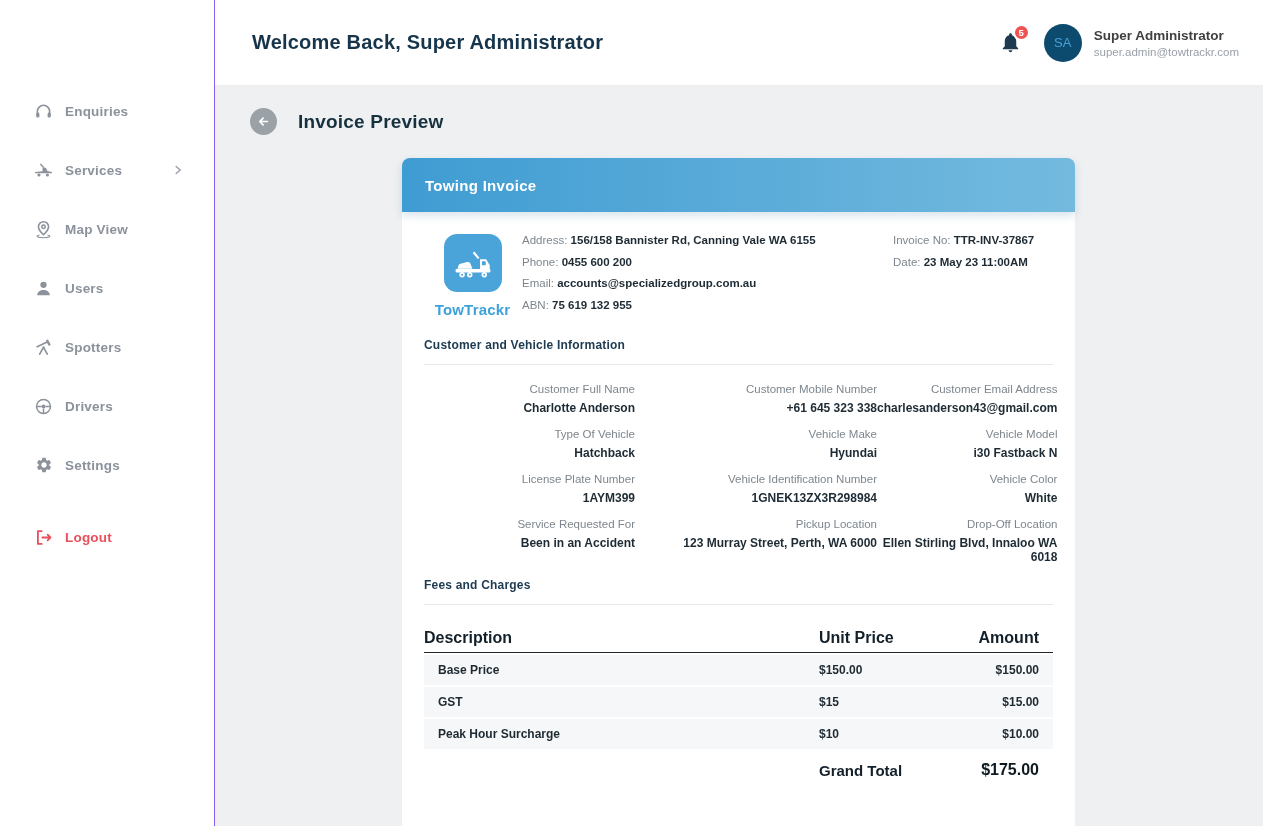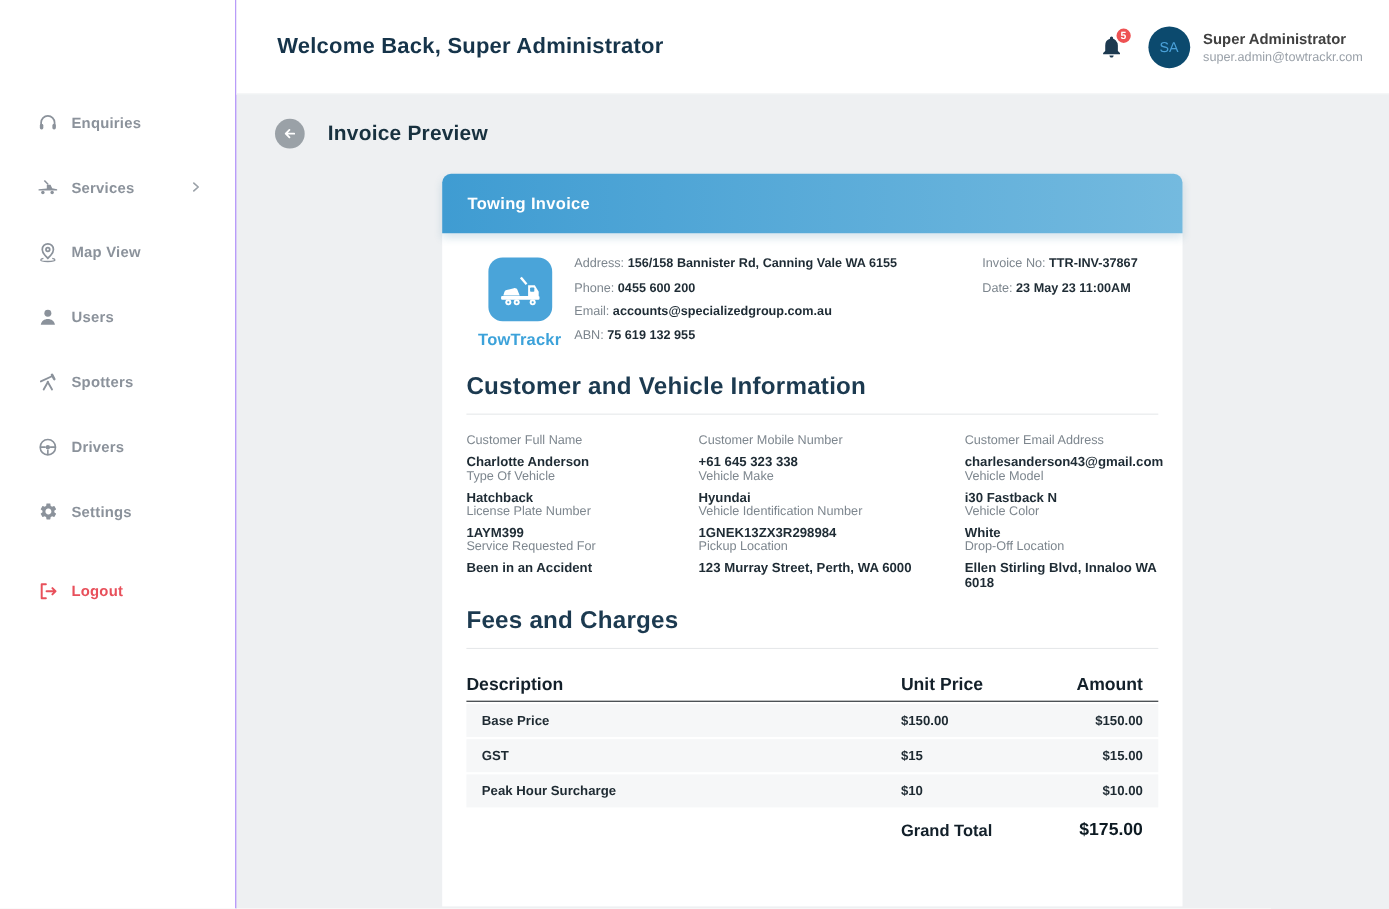--- a/index.html
+++ b/index.html
@@ -86,25 +86,25 @@
   .brand-block{width:97px;min-width:97px;display:flex;flex-direction:column;align-items:center;}
   .logo-box{
     width:58px;height:58px;border-radius:13px;background:#4aa4d9;
     display:flex;align-items:center;justify-content:center;margin-top:4px;
   }
   .brand-name{margin-top:9px;color:#3ca2da;font-size:15px;font-weight:bold;letter-spacing:.2px;}
   .company-details{margin-left:1px;font-size:11.5px;line-height:21.5px;}
   .detail-line .lbl{color:var(--label-gray);}
   .detail-line .val{color:var(--text-dark);font-weight:bold;}
   .invoice-meta{margin-left:auto;font-size:11.5px;line-height:21.5px;min-width:160px;}
-  .section-title{font-size:22px;color:#1c3a50;font-weight:bold;letter-spacing:.2px;margin-top:6px;}
+  .section-title{font-size:12px;color:#1c3a50;font-weight:bold;letter-spacing:.2px;margin-top:6px;}
   .divider{height:1px;background:#e6e8ea;margin:12px 0 18px 0;}
   .info-grid{
     display:grid;grid-template-columns:211px 242px 1fr;
-    margin-bottom:14px;
+    row-gap:13px;margin-bottom:14px;text-align:right;
   }
   .info-cell .f-label{font-size:11.5px;color:var(--label-gray);margin-bottom:6px;}
   .info-cell .f-value{font-size:12px;font-weight:bold;color:var(--text-dark);}
   
   .fees{margin-top:4px;}
   .fees-header{
     display:grid;grid-template-columns:1fr 130px 90px;align-items:center;
     padding:0 14px 0 0;height:30px;
     border-bottom:1.5px solid #22282d;
     font-size:16px;font-weight:bold;color:#13202a;

